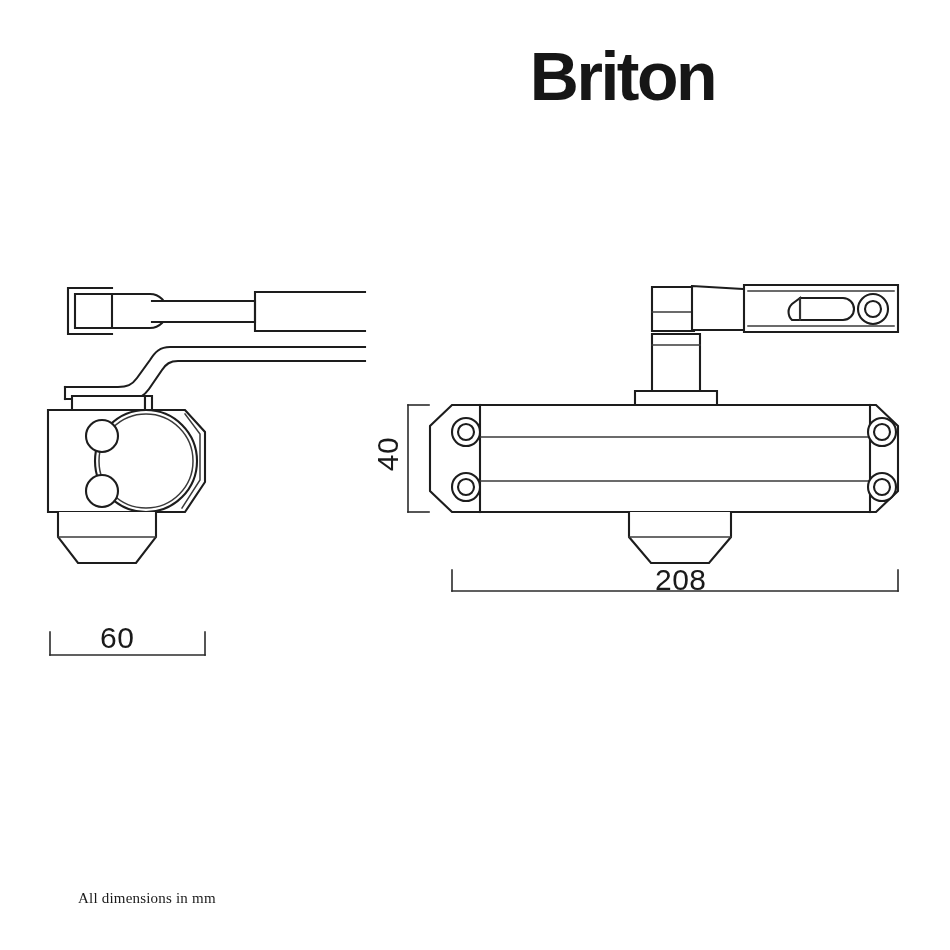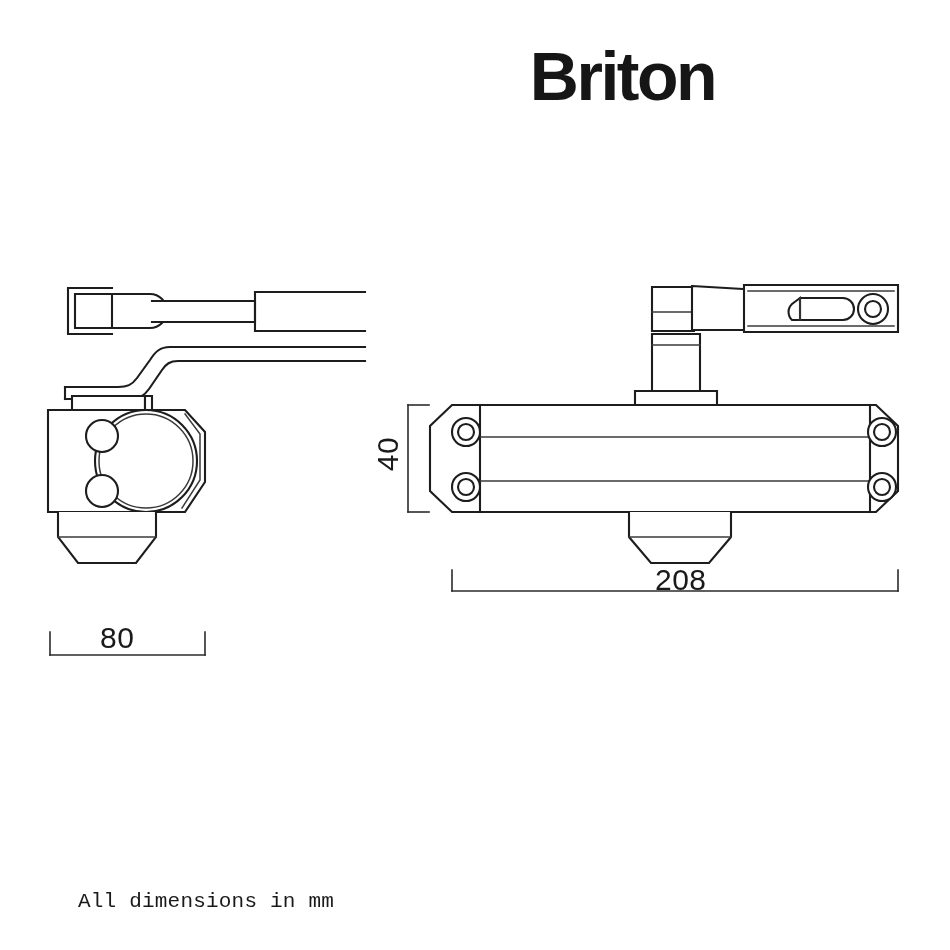--- a/index.html
+++ b/index.html
@@ -54,22 +54,22 @@
   #dim-label-40 {
     left: 371px;
     top: 437px;
     transform: rotate(-90deg);
     transform-origin: center center;
   }
   .footnote {
     position: absolute;
     left: 78px;
     top: 890px;
-    font-family: Liberation Mono, monospace;
-    font-size: 21px;
+    font-family: Liberation Serif, serif;
+    font-size: 15px;
     color: #1a1a1a;
     letter-spacing: 0.2px;
   }
   svg.linework {
     position: absolute;
     left: 0;
     top: 0;
   }
   svg.linework .outline {
     fill: #ffffff;
@@ -232,17 +232,17 @@
       <path class="dimline" d="M 50 655 L 205 655"></path>
       <path class="dimline" d="M 50 655 L 50 632"></path>
       <path class="dimline" d="M 205 655 L 205 632"></path>
     </g>
   </svg>
 
   <div class="dim-label" id="dim-label-181">208</div>
 
   <div class="dim-label" id="dim-label-40">40</div>
 
-  <div class="dim-label" id="dim-label-60">80</div>
+  <div class="dim-label" id="dim-label-60">60</div>
 
   <div class="footnote">All dimensions in mm</div>
 
 </div>
 
 </body></html>

